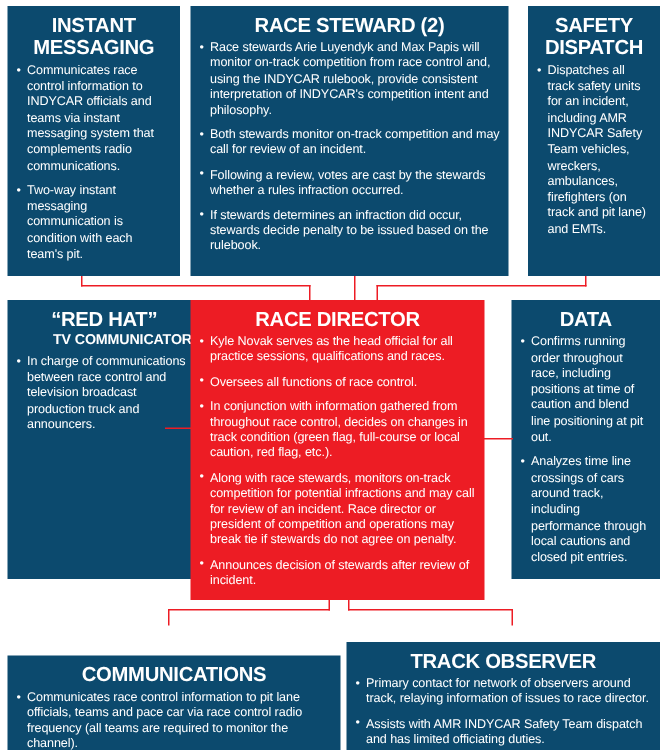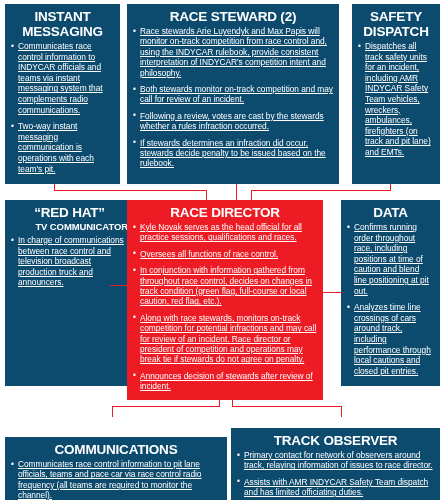--- a/index.html
+++ b/index.html
@@ -51,21 +51,20 @@
     line-height: 10px;
     letter-spacing: -0.1px;
     margin: 0 0 3px 0;
     color: #ffffff;
   }
 
   ul.bullets {
     list-style: none;
     margin: 0;
     padding: 0;
-    text-decoration: underline;
   }
   ul.bullets > li {
     position: relative;
     padding-left: 7px;
     margin-bottom: 6px;
     font-size: 8.4px;
     line-height: 10.6px;
     letter-spacing: -0.05px;
     color: #ffffff;
   }
@@ -149,21 +148,21 @@
 
 <div class="canvas">
 
   <div class="panel" id="panel-instant-messaging">
     <div class="panel-title two-line">
       <span>INSTANT</span><br>
       <span>MESSAGING</span>
     </div>
     <ul class="bullets">
       <li>Communicates race control information to INDYCAR officials and teams via instant messaging system that complements radio communications.</li>
-      <li>Two-way instant messaging communication is operations with each team's pit.</li>
+      <li>Two-way instant messaging communication is condition with each team's pit.</li>
     </ul>
   </div>
 
   <div class="panel" id="panel-race-steward">
     <div class="panel-title">RACE STEWARD (2)</div>
     <ul class="bullets">
       <li>Race stewards Arie Luyendyk and Max Papis will monitor on-track competition from race control and, using the INDYCAR rulebook, provide consistent interpretation of INDYCAR's competition intent and philosophy.</li>
       <li>Both stewards monitor on-track competition and may call for review of an incident.</li>
       <li>Following a review, votes are cast by the stewards whether a rules infraction occurred.</li>
       <li>If stewards determines an infraction did occur, stewards decide penalty to be issued based on the rulebook.</li>

